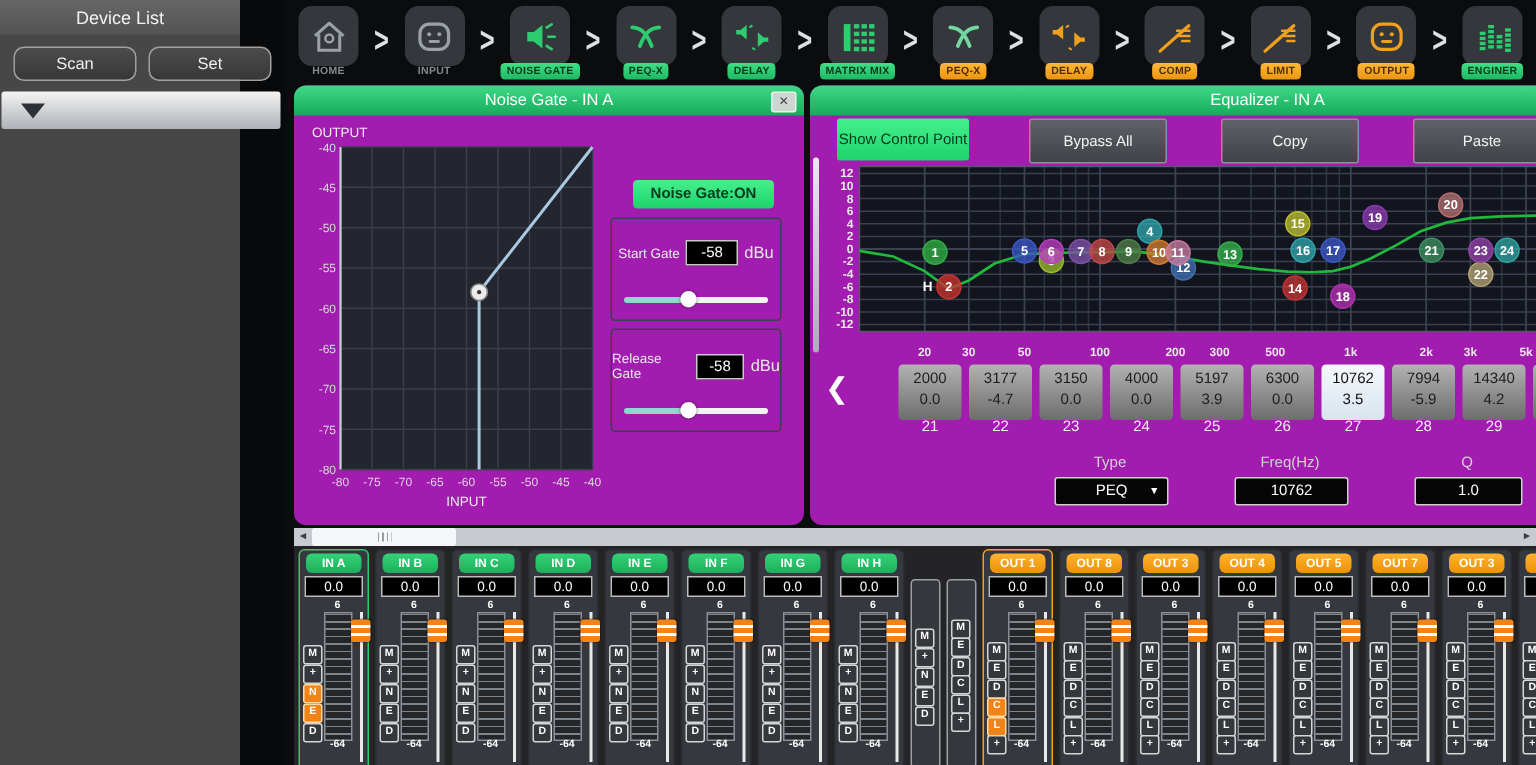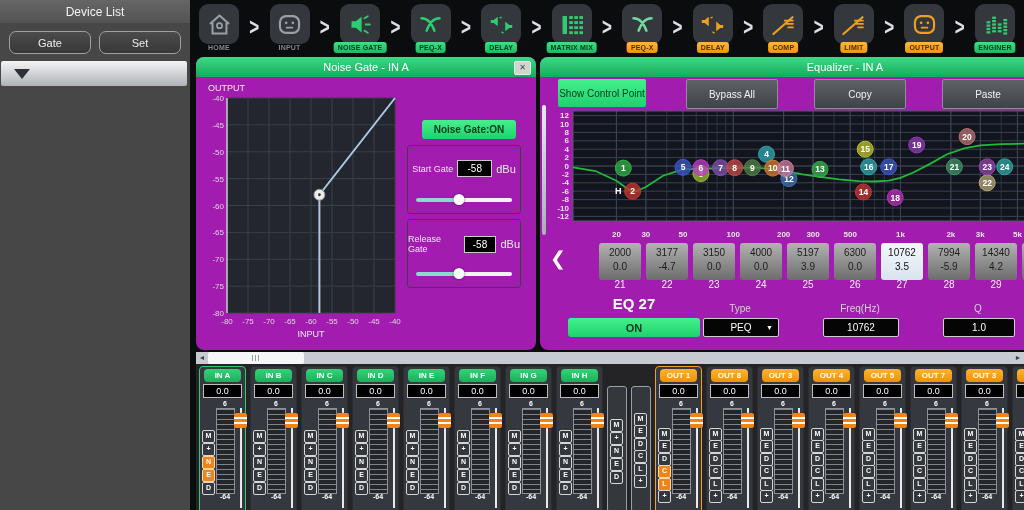--- a/index.html
+++ b/index.html
@@ -1,18 +1,18 @@
 <!DOCTYPE html>
 <html><head>
 <meta charset="utf-8">
 <style>
   html,body{margin:0;padding:0}
   body{width:1024px;height:510px;overflow:hidden;background:#08090b;font-family:"Liberation Sans",sans-serif;position:relative;-webkit-font-smoothing:antialiased}
   
-  .sidebar{position:absolute;left:0;top:0;width:190px;height:510px;background:#474747}
+  .sidebar{position:absolute;left:0;top:0;width:160px;height:510px;background:#474747}
   .sidebar-header{height:23px;background:linear-gradient(#666,#535353);color:#f2f2f2;font-size:12px;display:flex;align-items:center;justify-content:center}
   .sb-btn{position:absolute;top:31px;width:80px;height:21px;background:linear-gradient(#4c4c4c,#373737);border:1px solid #a0a0a0;border-radius:7px;color:#eee;font-size:11px;display:flex;align-items:center;justify-content:center;cursor:default}
   #scan-btn{left:9px}#set-btn{left:99px}
   .device-dropdown{position:absolute;top:61px;left:1px;width:186px;height:25px;background:linear-gradient(#f4f4f4,#aeb2b7);border-radius:2px}
   .device-dropdown .tri{position:absolute;left:13px;top:8px;width:0;height:0;border-left:8px solid transparent;border-right:8px solid transparent;border-top:10px solid #2c3136}
   
   .main{position:absolute;left:190px;top:0;width:834px;height:510px;background:#0b0c0e}
   
   .toolbar{display:flex;align-items:center;height:56px;padding:0 4px}
   .tb-item{width:50px;height:54px;position:relative;flex:none;cursor:default}
@@ -85,21 +85,21 @@
   .ladder{position:absolute;left:16px;top:8px;width:17px;height:84px;background-color:#24262a;border:1px solid #8d9197;background-image:repeating-linear-gradient(to bottom,#7e858d 0 1px,transparent 1px 5px)}
   .scale-bot{position:absolute;left:14px;top:93px;width:22px;color:#fff;font-size:7px;font-weight:bold;text-align:center}
   .track{position:absolute;left:40px;top:8px;width:2px;height:100px;background:#e9e9e9}
   .handle{position:absolute;left:34px;top:13px;width:13px;height:15px;border-radius:2px;background:linear-gradient(#f08418 0 4px,#fafafa 4px 6px,#f08418 6px 9px,#fafafa 9px 11px,#f08418 11px 15px);box-shadow:0 0 1px #000;cursor:default}
 </style>
 </head>
 <body>
 
 <div class="sidebar">
   <div class="sidebar-header">Device List</div>
-  <div class="sb-btn" id="scan-btn">Gate</div>
+  <div class="sb-btn" id="scan-btn">Scan</div>
   <div class="sb-btn" id="set-btn">Set</div>
   <div class="device-dropdown">
     <div class="tri"></div>
   </div>
 </div>
 
 <div class="main">
 
   <div class="toolbar">
       <div class="tb-item">
@@ -516,22 +516,20 @@
           <div class="band-idx">23</div>
           <div class="band-idx">24</div>
           <div class="band-idx">25</div>
           <div class="band-idx">26</div>
           <div class="band-idx">27</div>
           <div class="band-idx">28</div>
           <div class="band-idx">29</div>
           <div class="band-idx"></div>
         </div>
     </div>
-    <div class="eq-name">EQ 27</div>
-    <div class="eq-on">ON</div>
     <div class="ctl-label" id="type-label">Type</div>
     <div class="ctl-box" id="type-box">
       <span>PEQ</span>
       <span class="dd-arrow">▼</span>
     </div>
     <div class="ctl-label" id="freq-label">Freq(Hz)</div>
     <div class="ctl-box" id="freq-box">10762</div>
     <div class="ctl-label" id="q-label">Q</div>
     <div class="ctl-box" id="q-box">1.0</div>
   </div>

